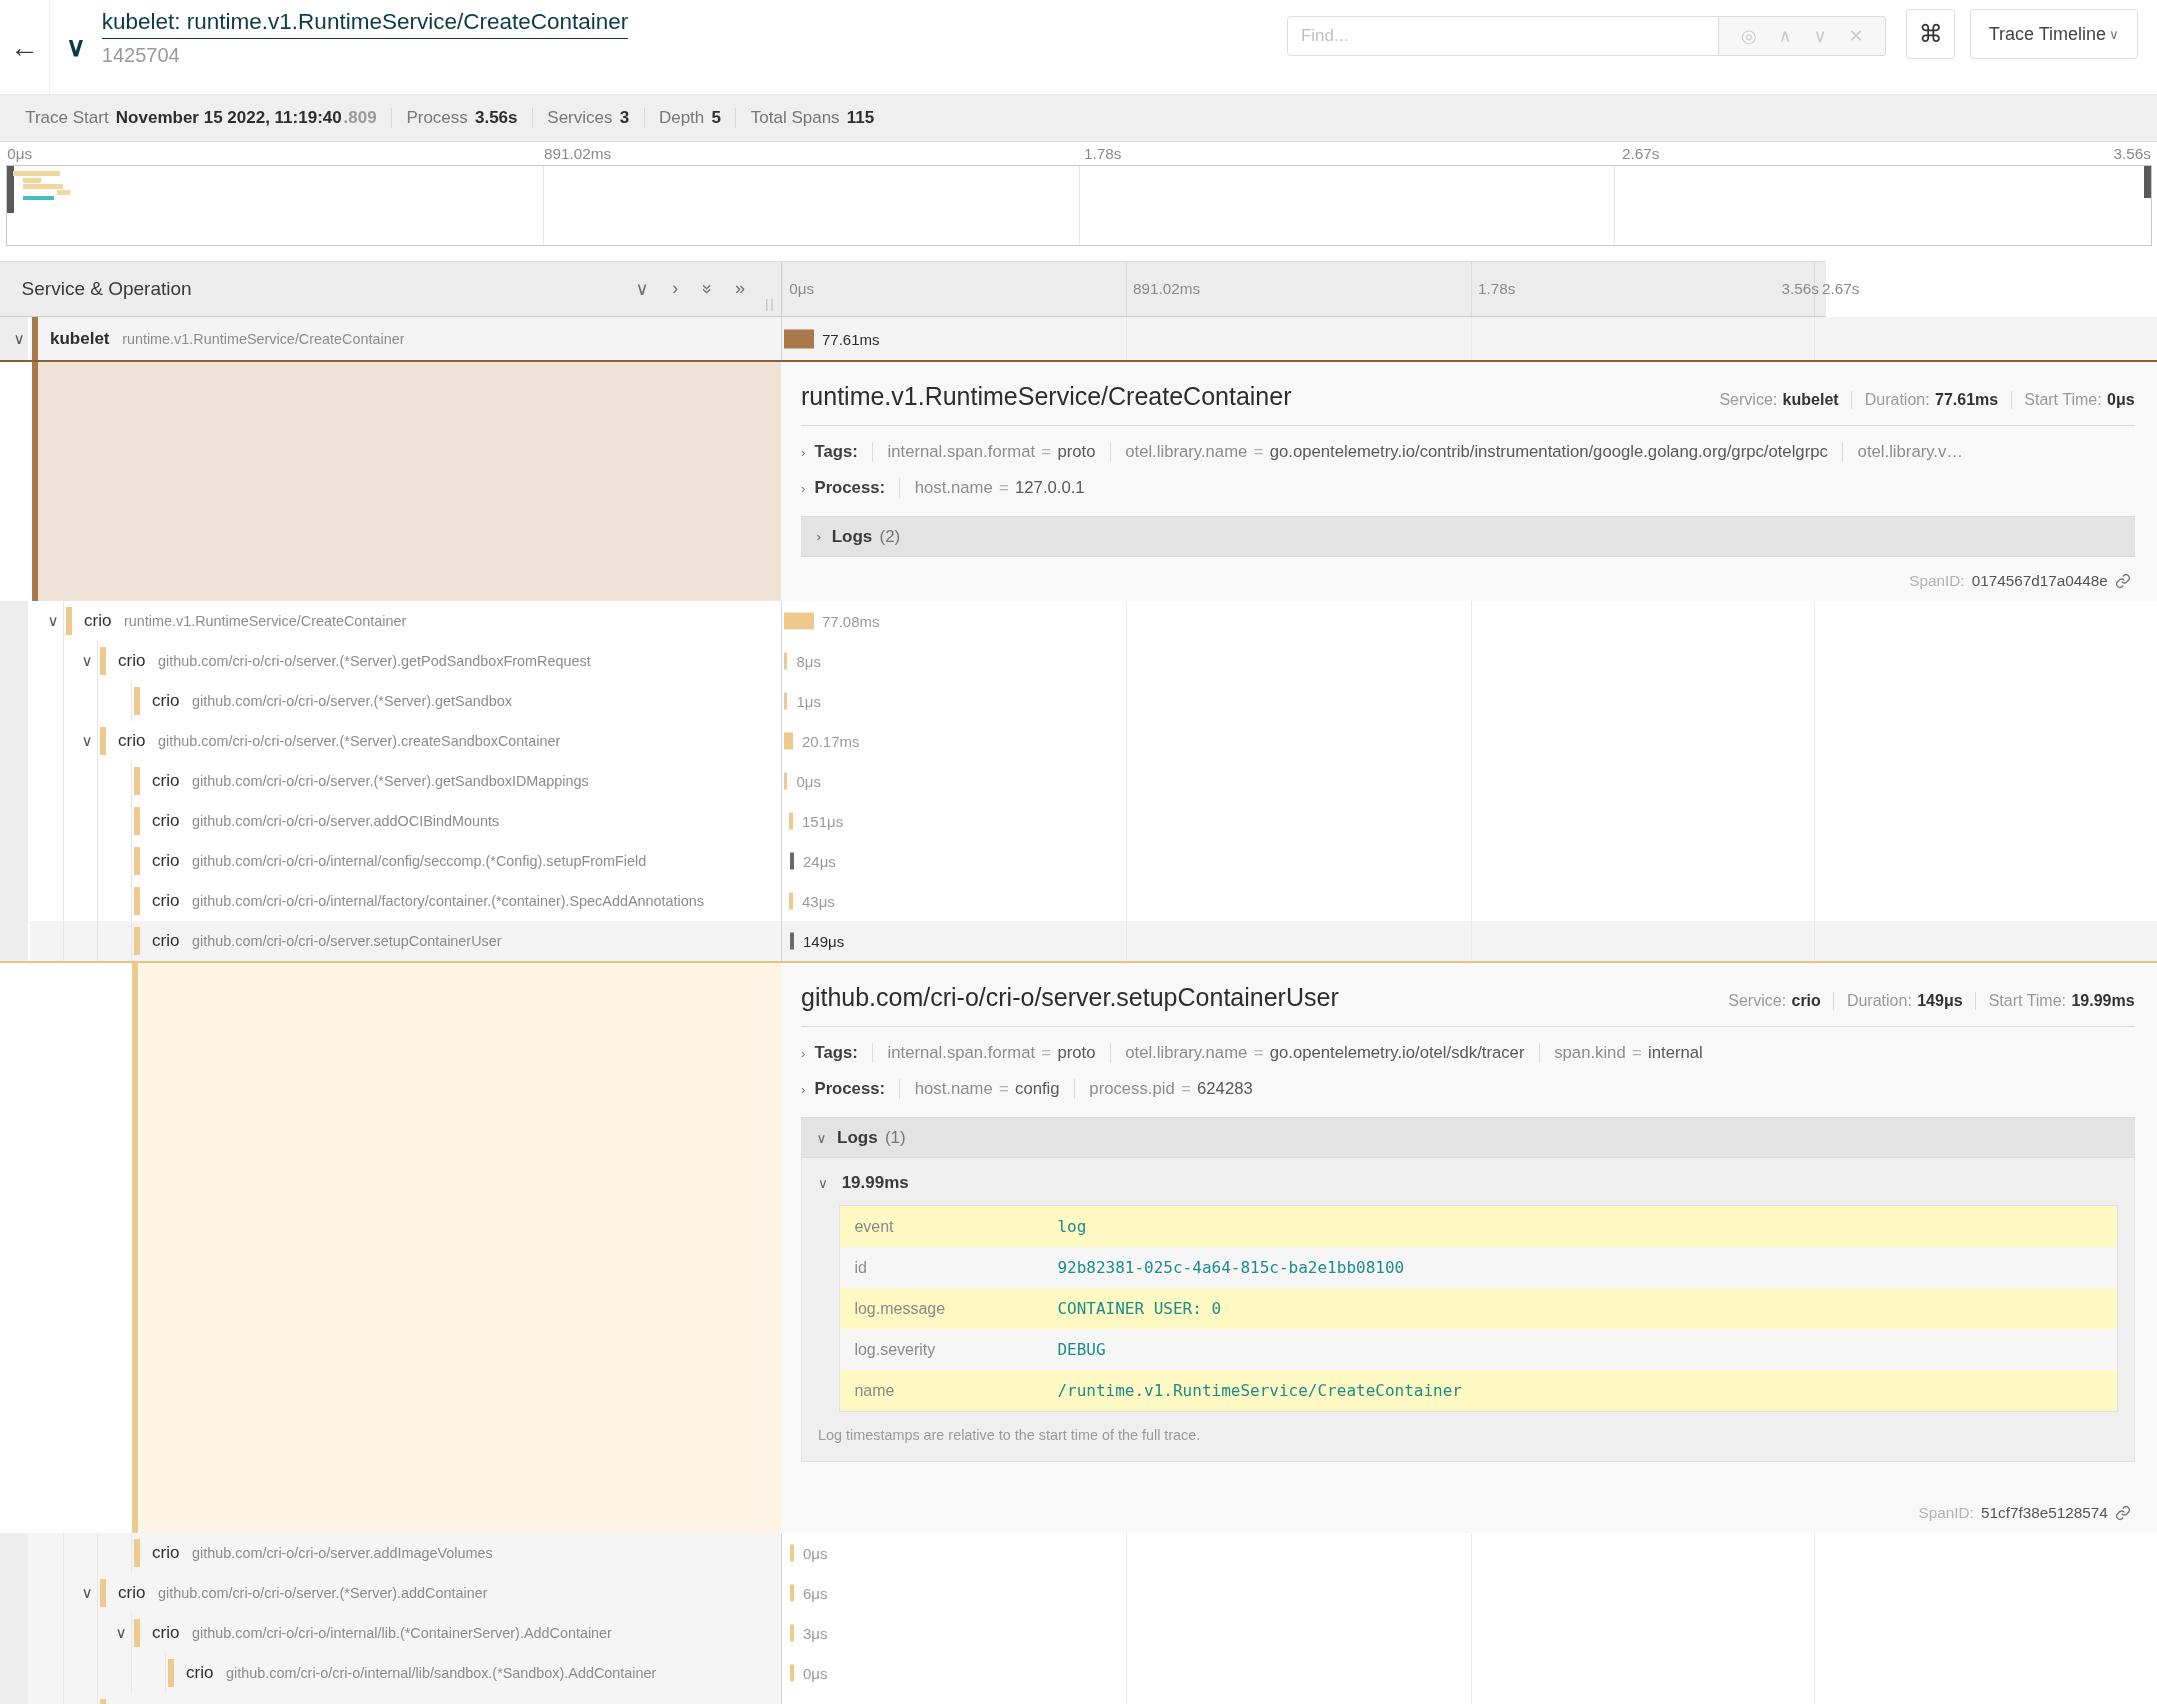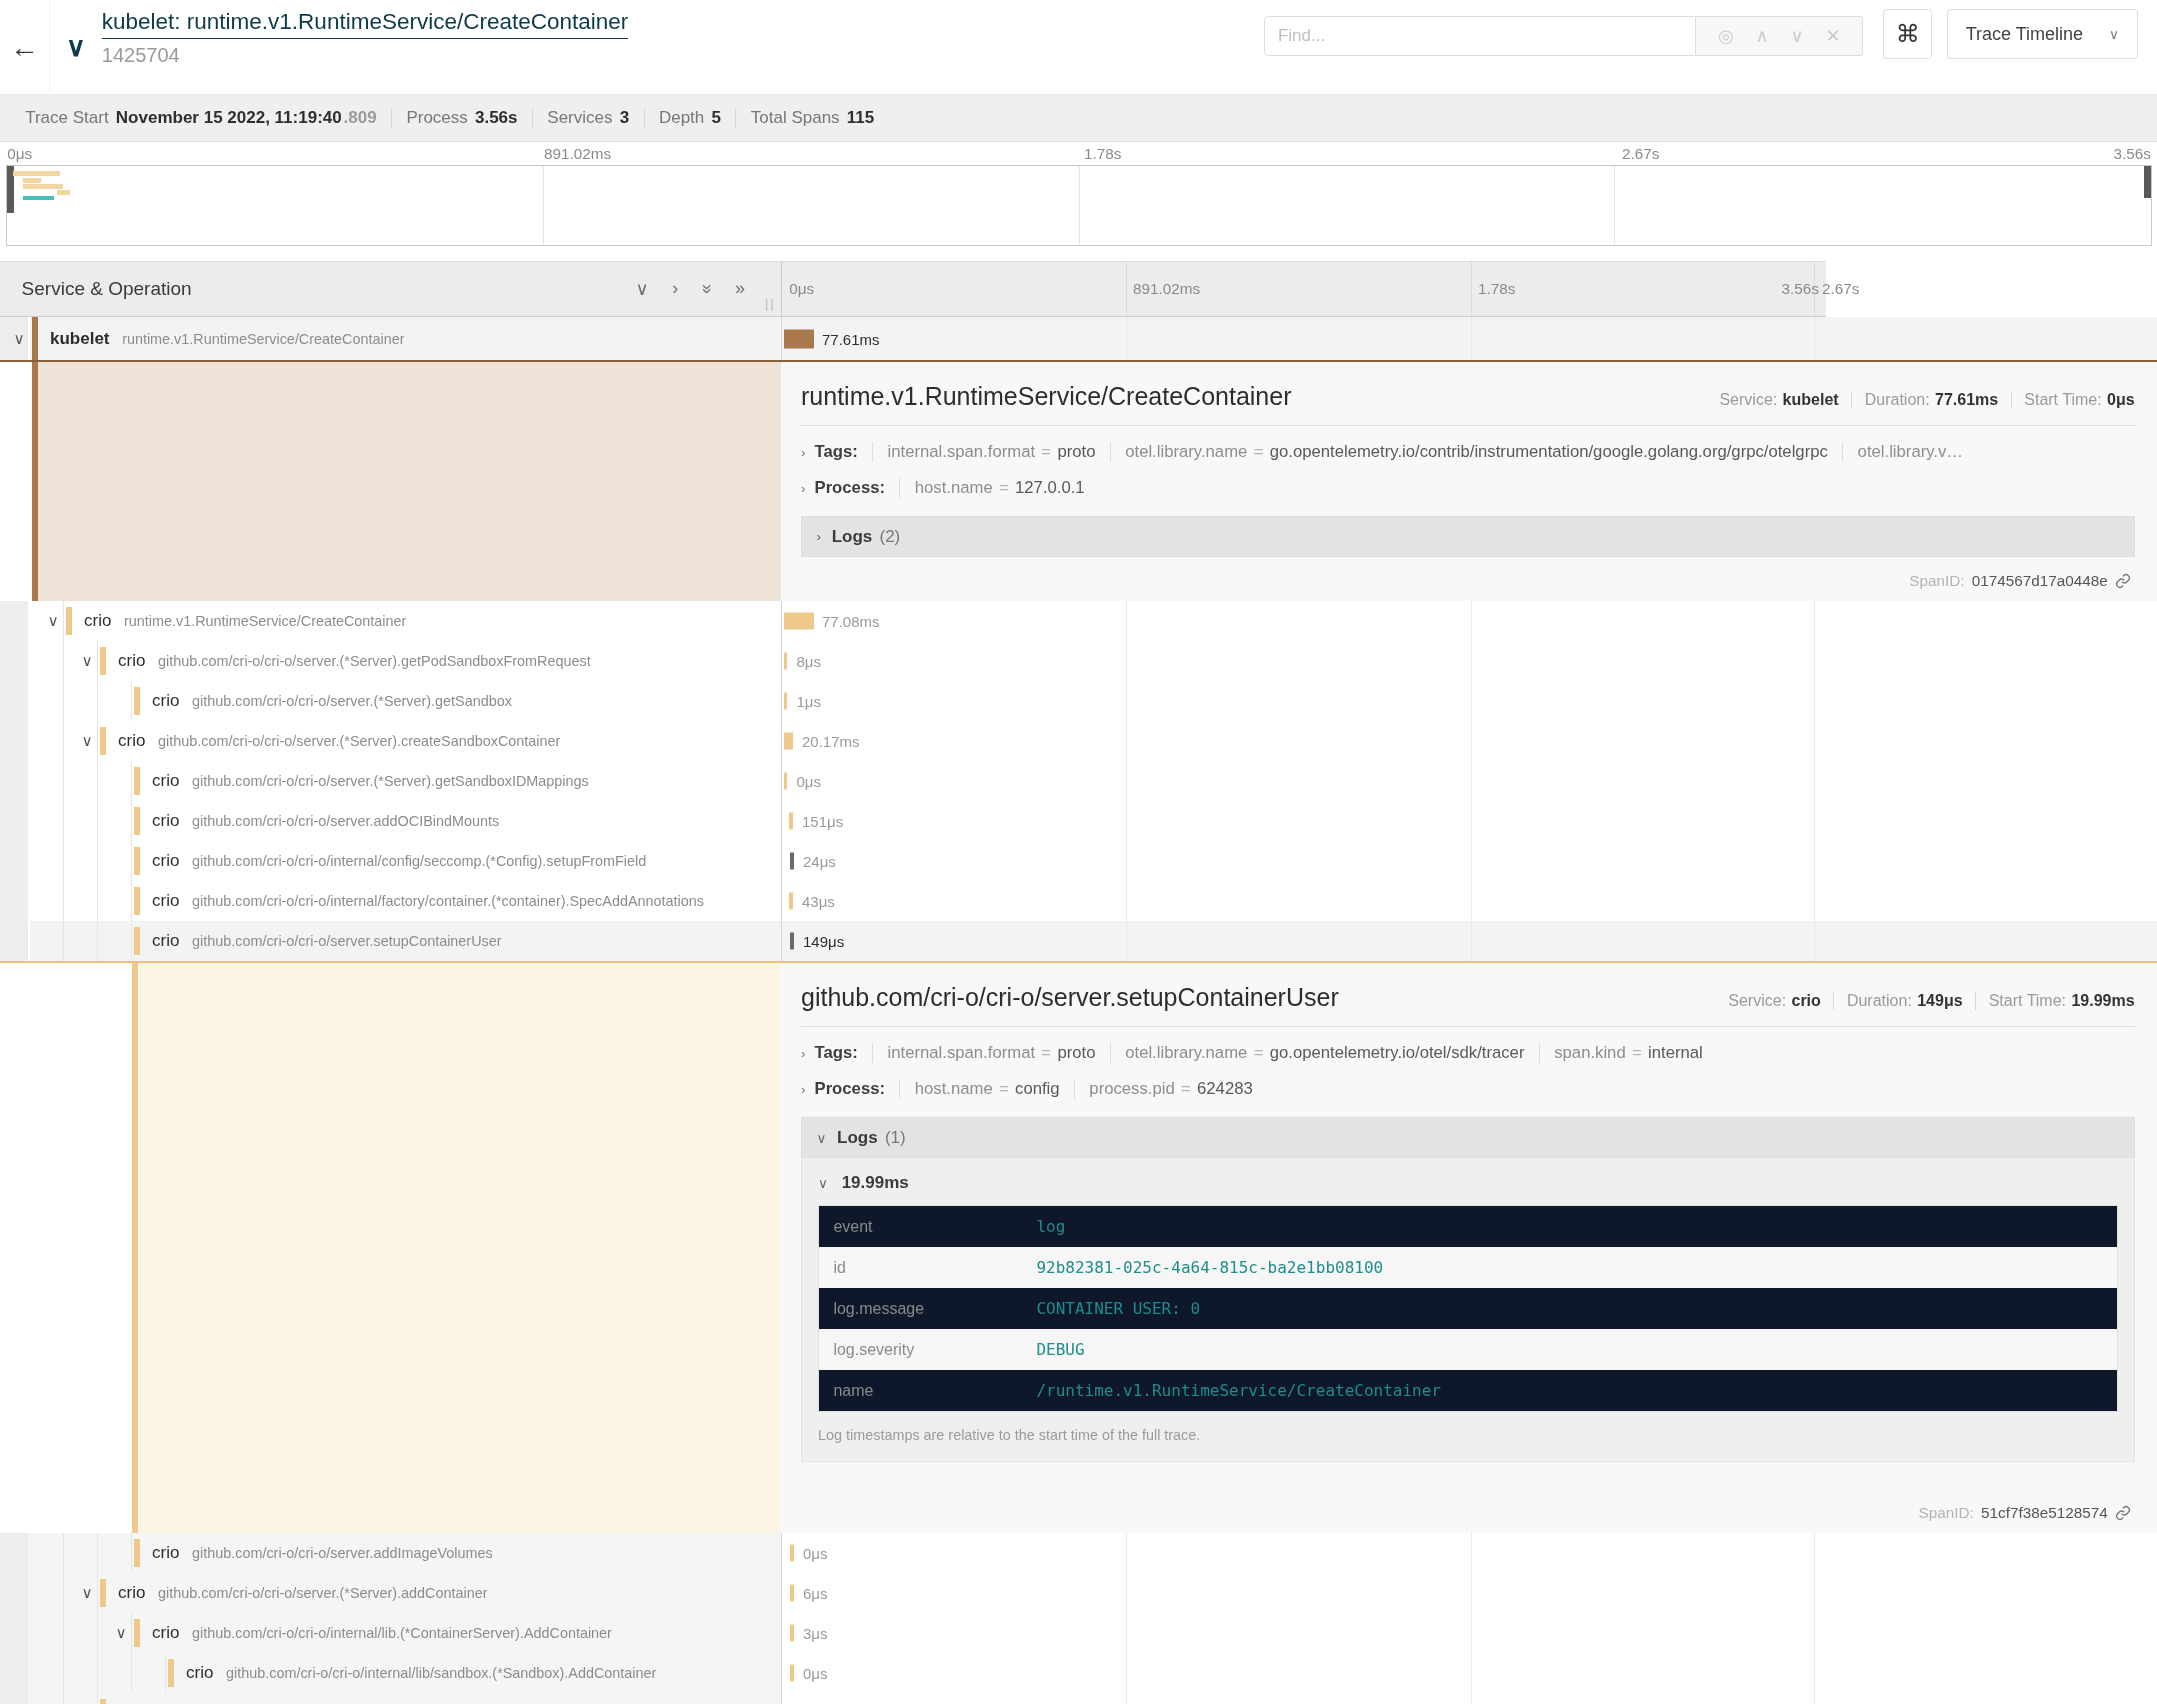--- a/index.html
+++ b/index.html
@@ -21,21 +21,21 @@
   .findinput { width:432px; height:40px; border:0.9px solid #ddd; border-radius:3.6px 0 0 3.6px;
     padding:0 12.6px; font-size:17px; color:#444; outline:none; font-family:inherit; }
   .findinput::placeholder { color:#c0c0c0; }
   .findbtns { width:167px; height:40px; background:#f7f7f7; border:0.9px solid #ddd; border-left:none;
     border-radius:0 3.6px 3.6px 0; display:flex; align-items:center; justify-content:space-evenly;
     font-size:18px; color:#ccc; }
   .findbtns span { cursor:pointer; }
   .cmdbtn { width:49px; height:50px; border:0.9px solid #ddd; border-radius:3.6px; background:#fff;
     margin-left:20px; font-size:24px; color:#333; display:flex; align-items:center; justify-content:center; cursor:pointer; }
   .ttbtn { height:50px; border:0.9px solid #ddd; border-radius:3.6px; background:#fff; margin-left:14.4px;
-    padding:0 18px; font-size:18px; color:#444; display:flex; align-items:center; gap:26px; cursor:pointer; }
+    padding:0 18px; font-size:18px; color:#444; display:flex; align-items:center; gap:3px; cursor:pointer; }
   .ttbtn .cd { font-size:13.5px; color:#777; }
 
   
   .summary { position:absolute; top:95px; left:0; width:2158px; height:47px; background:#efefef;
     border-bottom:0.9px solid #e2e2e2; display:flex; align-items:center; padding-left:10.8px; font-size:17px; }
   .sumitem { display:flex; align-items:baseline; gap:7.2px; padding:0 14.4px; border-right:0.9px solid #d8d8d8; }
   .sumitem:last-child { border-right:none; }
   .sumlab { color:#777; } .sumval { font-weight:bold; color:#2e2e2e; } .sumsuf { color:#9a9a9a; font-weight:bold; }
 
   
@@ -116,21 +116,21 @@
   .tag:first-of-type { border-left:none; padding-left:0; }
   .tag .tk1 { color:#8d8d8d; } .tag .teq { color:#b3b3b3; margin:0 6.3px; } .tag .tv { color:#595959; }
   .logsbar { margin-top:18px; height:41px; background:#e3e3e3; border:0.9px solid #dcdcdc;
     display:flex; align-items:center; padding-left:14.4px; font-size:17px; cursor:pointer; }
   .logsbar .arrow { color:#666; font-size:13.5px; margin-right:10.8px; }
   .logsbar .lb { font-weight:bold; color:#3a3a3a; margin-right:7.2px; }
   .logsbar .lc { color:#777; }
   .logzone { background:#efefef; border:0.9px solid #e2e2e2; border-top:none; padding:14.4px 16px 18px 16px; }
   .logtime { font-size:17px; font-weight:bold; color:#3a3a3a; cursor:pointer; }
   .logtime .arrow { font-weight:normal; color:#666; font-size:13.5px; margin-right:9px; }
-  .ltable { background:#0f172a; border:0.9px solid #e0e0e0; margin-top:12.6px; }
+  .ltable { background:#fef9c3; border:0.9px solid #e0e0e0; margin-top:12.6px;margin-left:21px; }
   .lrow { display:flex; align-items:center; height:41px; padding-left:14.4px; }
   .lrow:nth-child(even) { background:#f6f6f6; }
   .lrow .lk { width:203px; font-size:16px; color:#8a8a8a; }
   .lrow .lv { font-family:"DejaVu Sans Mono", monospace; font-size:16px; color:#1d8d8d; }
   .footnote { margin-top:14.4px; font-size:14.4px; color:#9a9a9a; }
   .spanid { position:absolute; right:27px; bottom:10.8px; display:flex; align-items:center; gap:7.2px; font-size:15.3px; }
   .spanid .sl { color:#b3b3b3; } .spanid .sv { color:#555; }
   .linkicon { cursor:pointer; color:#777; }
 </style>
 </head>

